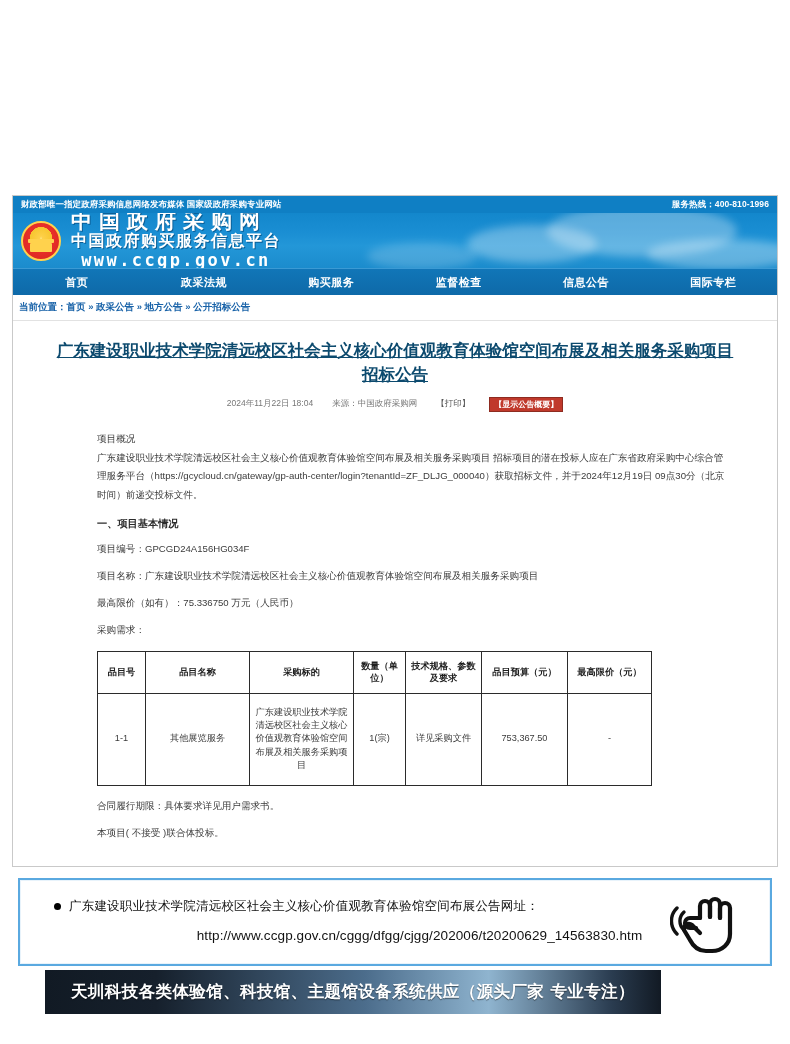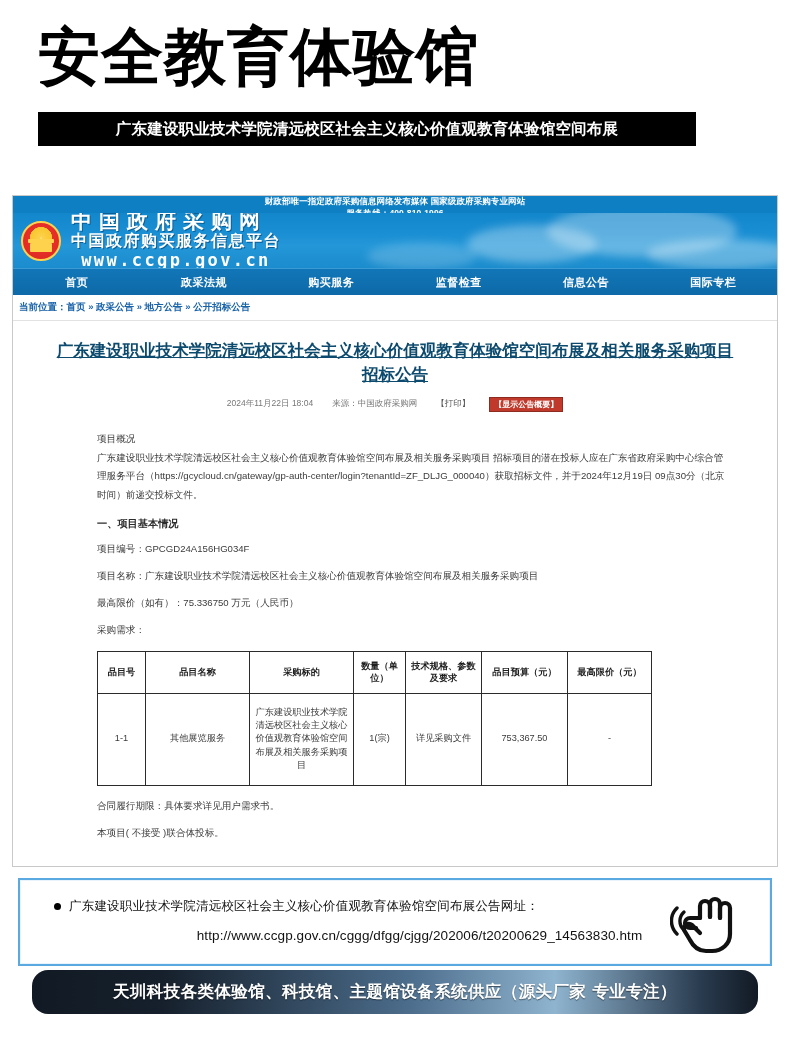--- a/index.html
+++ b/index.html
@@ -53,21 +53,20 @@
   }
 
   
   .ccgp-topbar {
     height: 17px;
     background: #0f7fc4;
     display: flex;
     align-items: center;
     justify-content: space-between;
     padding: 0 8px;
-    flex-direction: column;
   }
   .ccgp-topbar span {
     color: #ffffff;
     font-size: 8.5px;
     font-weight: 700;
     letter-spacing: .1px;
     white-space: nowrap;
   }
 
   
@@ -248,46 +247,40 @@
   }
   .hand {
     position:absolute;
     right: 22px; top: 10px;
     width: 78px; height: 66px;
   }
 
   
   .footerbar {
     position:absolute;
-    left: 32px; top: 970px;
-    width: 726px; height: 44px;
+    left: 45px; top: 970px;
+    width: 616px; height: 44px;
     background: linear-gradient(90deg,#111a24 0%, #16202c 18%, #4c6d8c 52%, #8fb4cf 72%, #2a3c50 92%, #121a24 100%);
-    display:flex; align-items:center; justify-content:center;border-radius:16px;
+    display:flex; align-items:center; justify-content:center;
   }
   .footerbar span {
     color:#fff;
     font-size: 16.5px;
     font-weight: 700;
     letter-spacing:.4px;
     white-space: nowrap;
     font-family:"DejaVu Sans","Liberation Sans",sans-serif;
     text-shadow: 0 1px 1px rgba(0,0,0,.5);
   }
 </style>
 </head>
 <body>
 
 <div class="page">
 
-  <div class="hero">
-    <div class="hero-title">安全教育体验馆</div>
-    <div class="hero-sub-wrap">
-      <div class="hero-sub">广东建设职业技术学院清远校区社会主义核心价值观教育体验馆空间布展</div>
-    </div>
-  </div>
 
   <div class="shot">
 
     <div class="ccgp-topbar">
       <span>财政部唯一指定政府采购信息网络发布媒体 国家级政府采购专业网站</span>
       <span>服务热线：400-810-1996</span>
     </div>
 
     <div class="ccgp-banner">
       <div class="cloud" style="width:190px;height:52px;right:40px;top:-8px;"></div>

